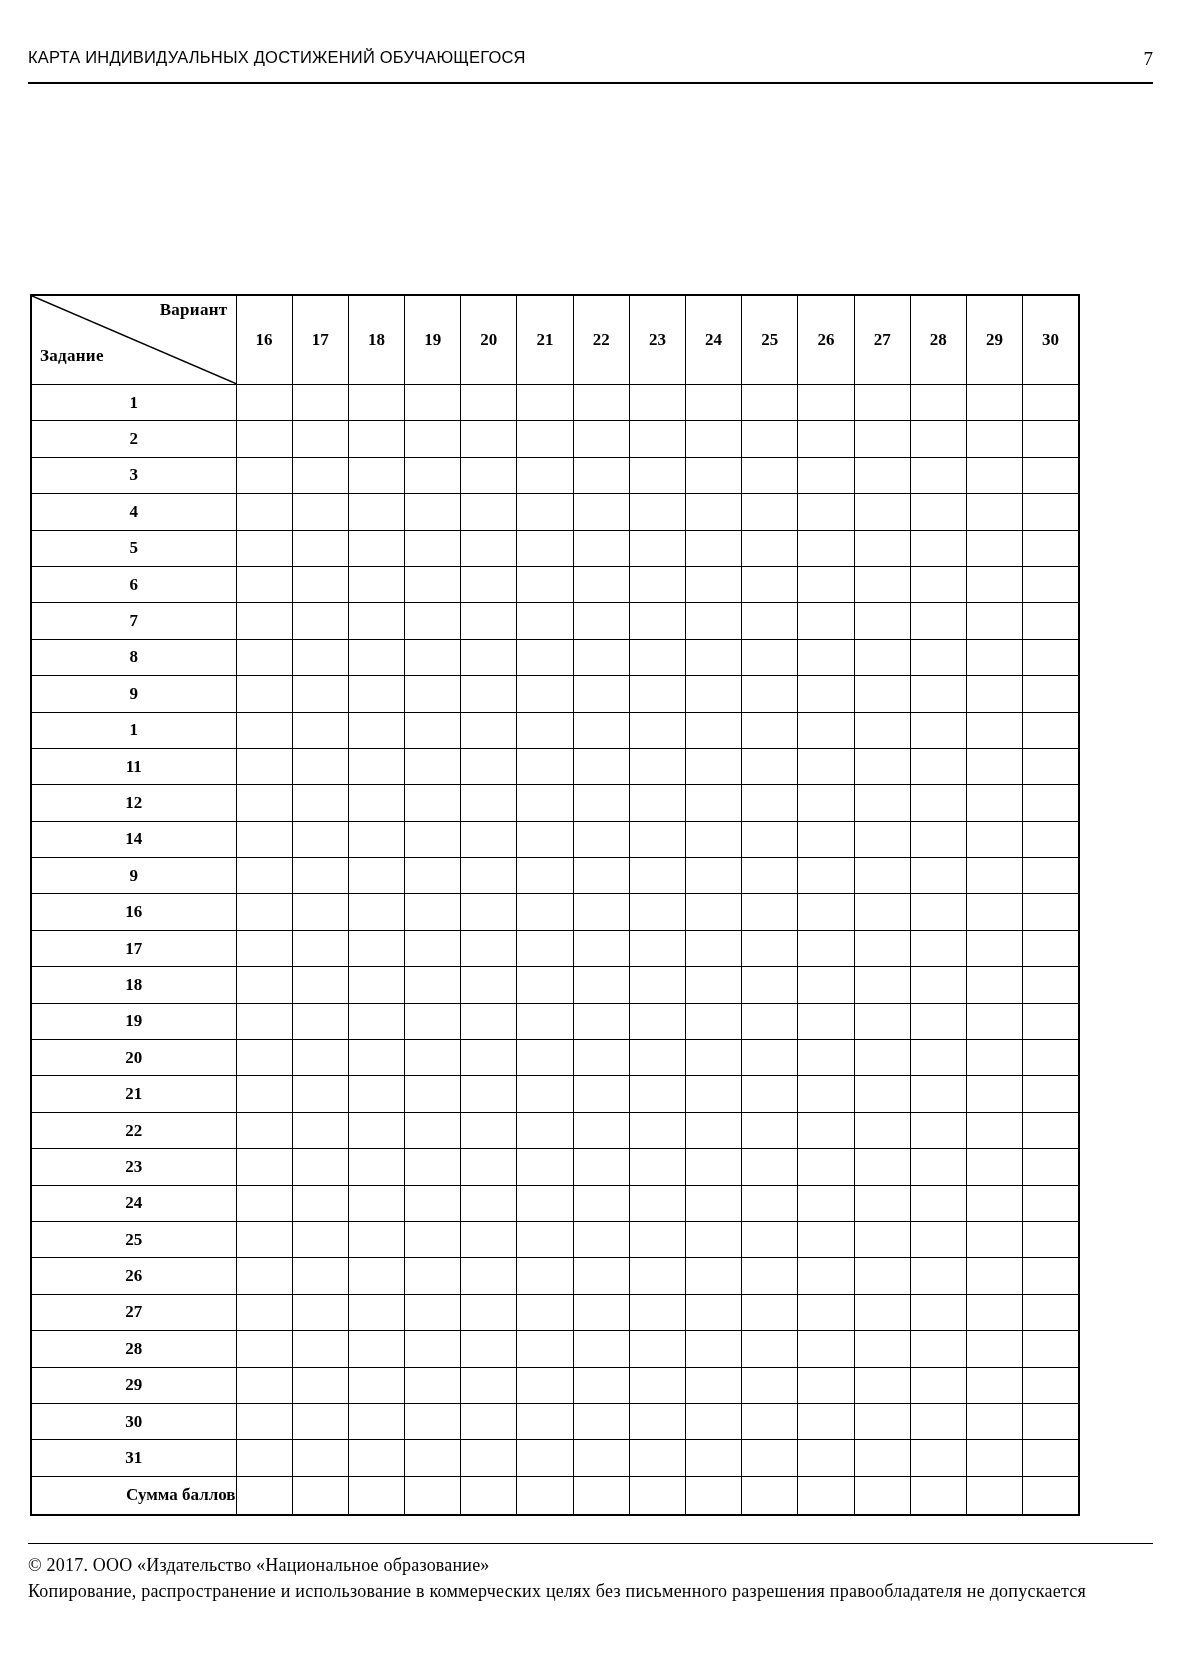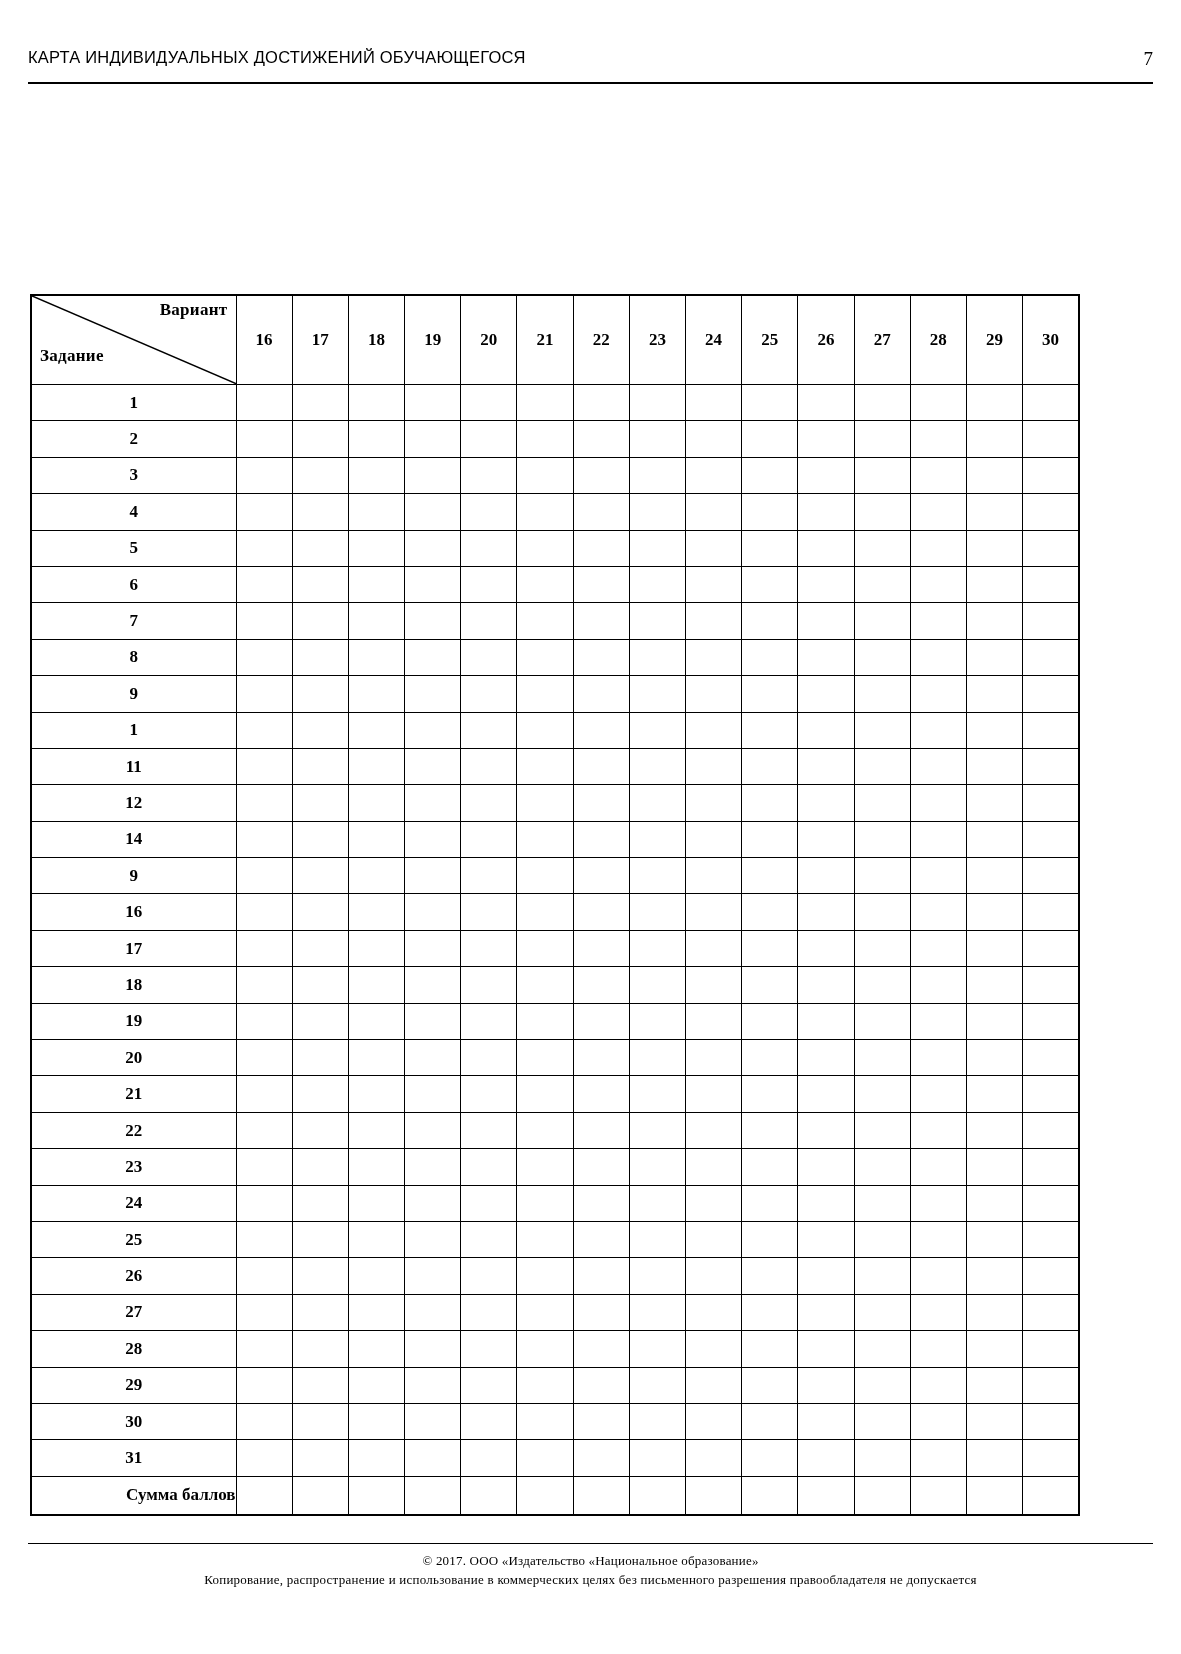--- a/index.html
+++ b/index.html
@@ -136,23 +136,23 @@
     top: 1543px;
     width: 1125px;
     height: 1px;
     background: #000;
   }
   #footer {
     position: absolute;
     left: 28px;
     top: 1552px;
     width: 1125px;
-    text-align: center;
+    text-align: left;
     font-family: "Liberation Serif", serif;
-    font-size: 13px;
+    font-size: 18px;
     line-height: 1.45;
     letter-spacing: 0.2px;
   }
   #footer .line2 {
     letter-spacing: 0.25px;
   }
 </style>
 </head>
 <body>
 

